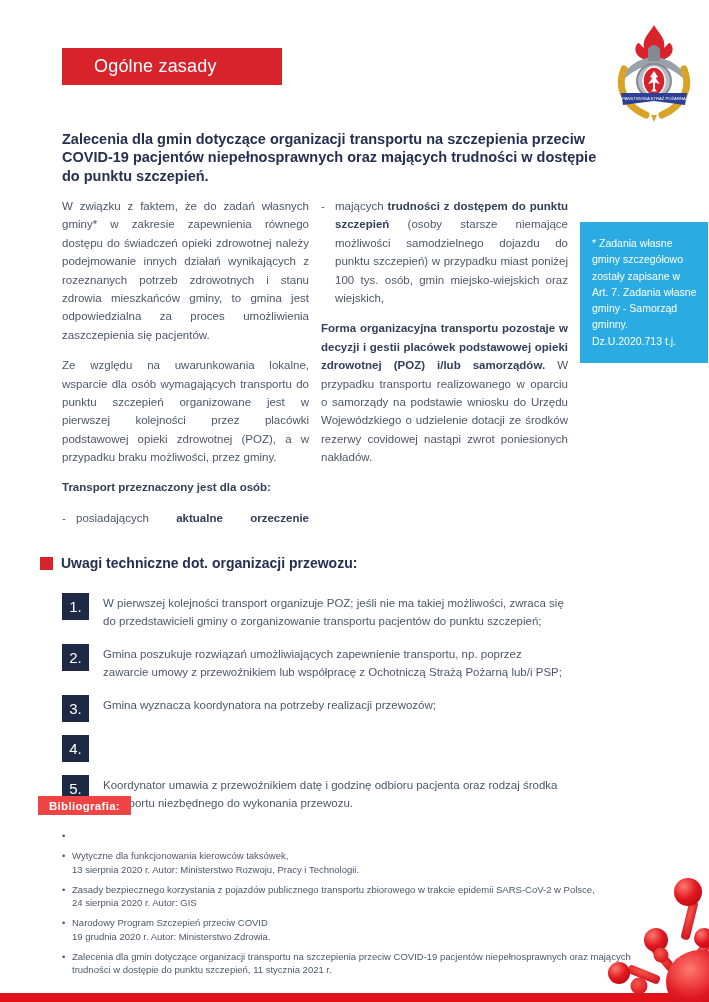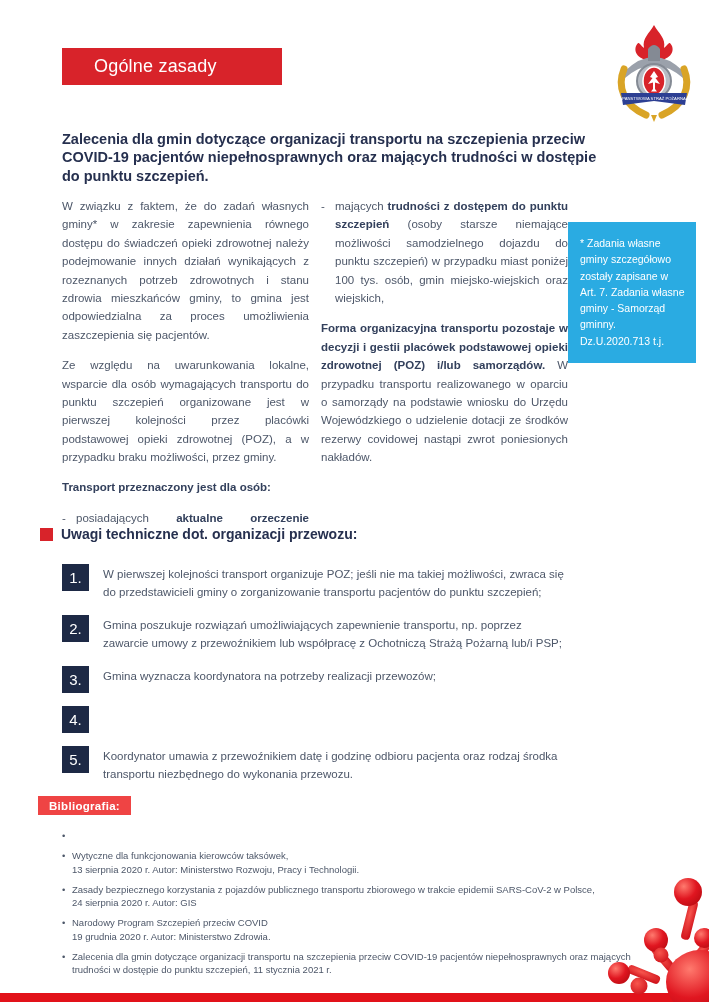--- a/index.html
+++ b/index.html
@@ -23,26 +23,26 @@
   }
   .cols{position:absolute;left:62px;top:197px;width:506px;display:flex;gap:12px;justify-content:center;}
   .col{width:247px;font-size:11.5px;line-height:1.6;text-align:justify;}
   .col p{margin:0 0 12px 0;}
   .navybold{font-weight:bold;color:#33405c;}
   .dash-item{display:flex;margin:0 0 12px 0;}
   .dash-item .dash{width:14px;flex:0 0 14px;}
   .dash-item .dtext{flex:1;text-align:justify;}
   .stretch{text-align-last:justify;}
   .note-box{
-    position:absolute;left:568px;top:222px;width:128px;box-sizing:border-box;
+    position:absolute;left:580px;top:222px;width:128px;box-sizing:border-box;
     background:#2aabe2;color:#ffffff;padding:13px 11px 14px 12px;
     font-size:10.5px;line-height:1.55;
   }
   
-  .tech{position:absolute;left:40px;top:526px;width:636px;}
+  .tech{position:absolute;left:40px;top:555px;width:636px;}
   .tech-header{display:flex;align-items:center;margin-bottom:22px;}
   .red-square{width:13px;height:13px;background:#d8232a;flex:0 0 13px;}
   .tech-title{margin-left:8px;font-size:14px;font-weight:bold;color:#26304f;}
   .tech-item{display:flex;margin:0 0 0 22px;padding-bottom:13px;}
   .num-square{
     flex:0 0 27px;width:27px;height:27px;background:#1d2945;color:#ffffff;
     display:flex;align-items:center;justify-content:center;
     font-size:15px;font-weight:400;
   }
   .tech-text{margin-left:14px;font-size:11.5px;line-height:1.6;color:#4d5769;padding-top:1px;}

